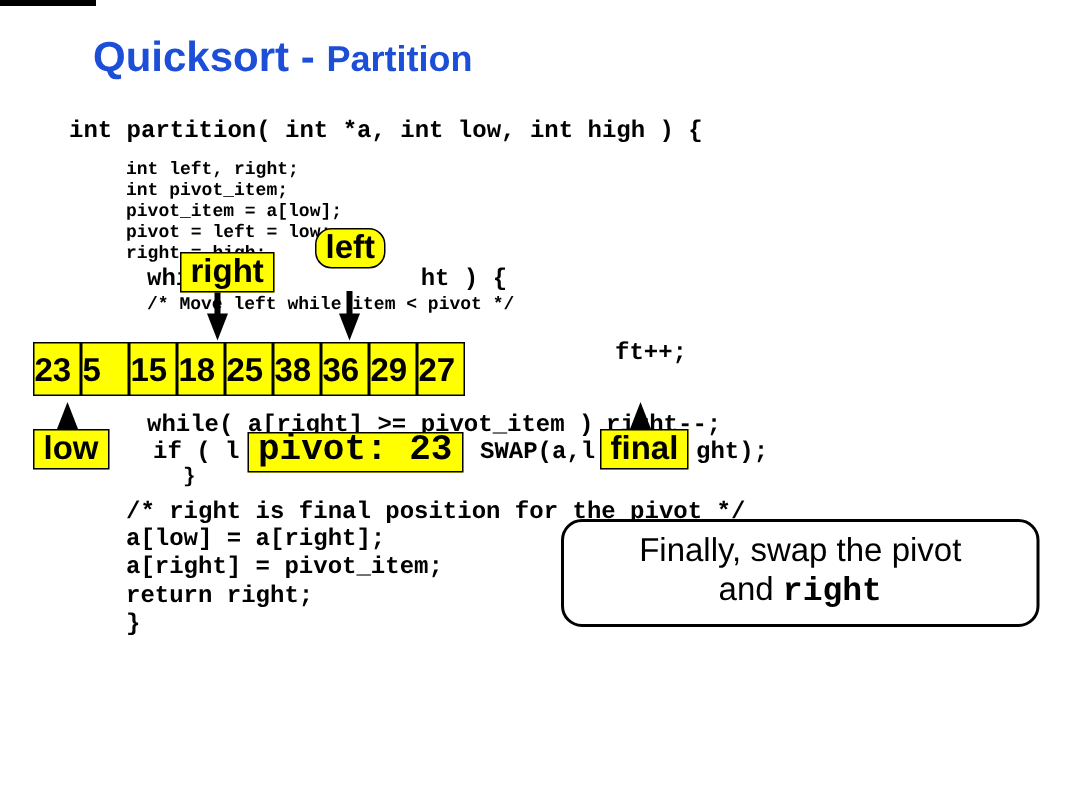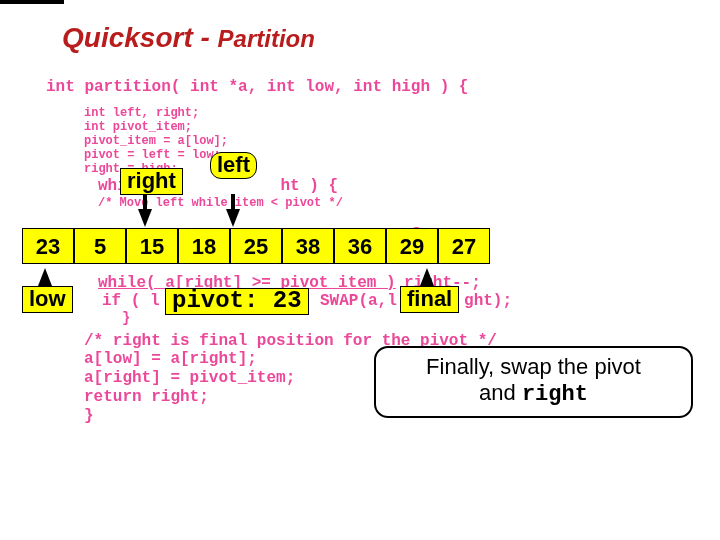--- a/index.html
+++ b/index.html
@@ -11,40 +11,39 @@
     font-family: Arial, Helvetica, sans-serif;
     position: relative;
     overflow: hidden;
   }
   .title {
     position: absolute;
     top: 22px;
     left: 62px;
     font-size: 28px;
     font-weight: bold;
-    font-style: italic;
-    color: #b91c1c;
+    color: #1d4ed8;
   }
   .title .part2 {
     font-size: 24px;
   }
   .code {
     position: absolute;
     font-family: "Courier New", monospace;
     font-weight: bold;
     font-size: 16px;
     white-space: pre;
-    color: #ec4899;
+    color: #000000;
   }
   .sig   { top: 78px;  left: 46px; }
   .decl  { top: 106px; left: 84px; font-size: 12px; font-weight: bold; }
   .line-while { top: 177px; left: 98px; }
   .line-com1  { top: 196px; left: 98px; font-size: 12px; }
   .line-movL-tail { top: 226px; left: 410px; }
-  .line-movR  { top: 274px; left: 98px; text-decoration: underline; }
+  .line-movR  { top: 274px; left: 98px; }
   .line-movR-tail { top: 274px; left: 404px; }
   .line-swap1 { top: 292px; left: 102px; }
   .line-swap2 { top: 292px; left: 320px; }
   .line-rbrace{ top: 310px; left: 122px; font-size: 14px;}
   .line-com2  { top: 332px; left: 84px; }
   .line-rest  { top: 350px; left: 84px; line-height: 19px; }
 
   
   .ylab {
     position: absolute;
@@ -63,28 +62,27 @@
   .lab-pivot { top: 288px; left: 165px; font-family: "Courier New", monospace; font-size: 24px;}
 
   
   .array {
     position: absolute;
     top: 228px;
     left: 22px;
     display: flex;
   }
   .cell {
-    width: 52px;
+    width: 32px;
     height: 36px;
     border: 1.5px solid #000;
     background: #ffff00;
     font-family: Arial, sans-serif;
     font-weight: bold;
     font-size: 22px;
-    text-align: center;
     line-height: 36px;
     box-sizing: border-box;
   }
 
   
   .arrow {
     position: absolute;
     width: 0; height: 0;
   }
   .arrow.down {

